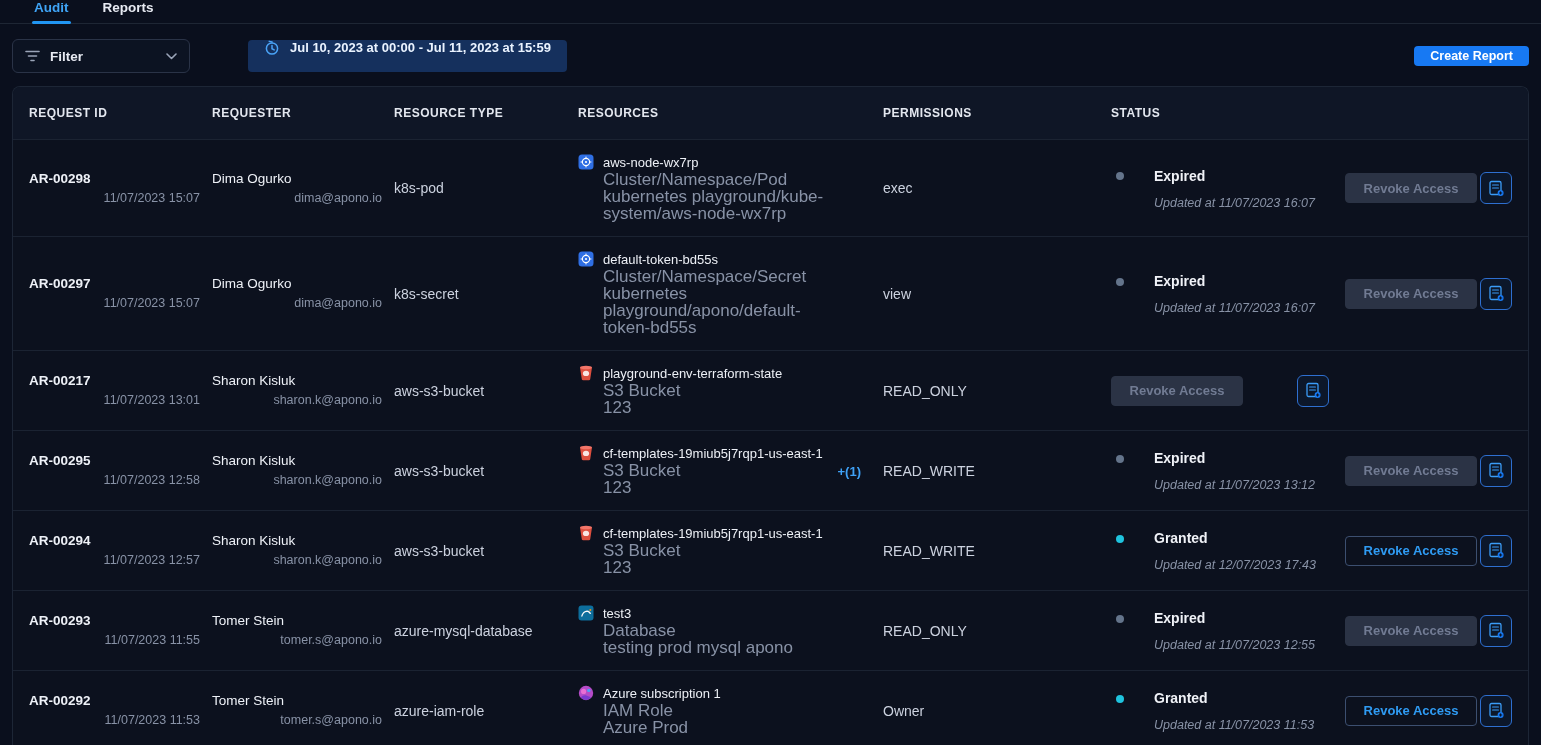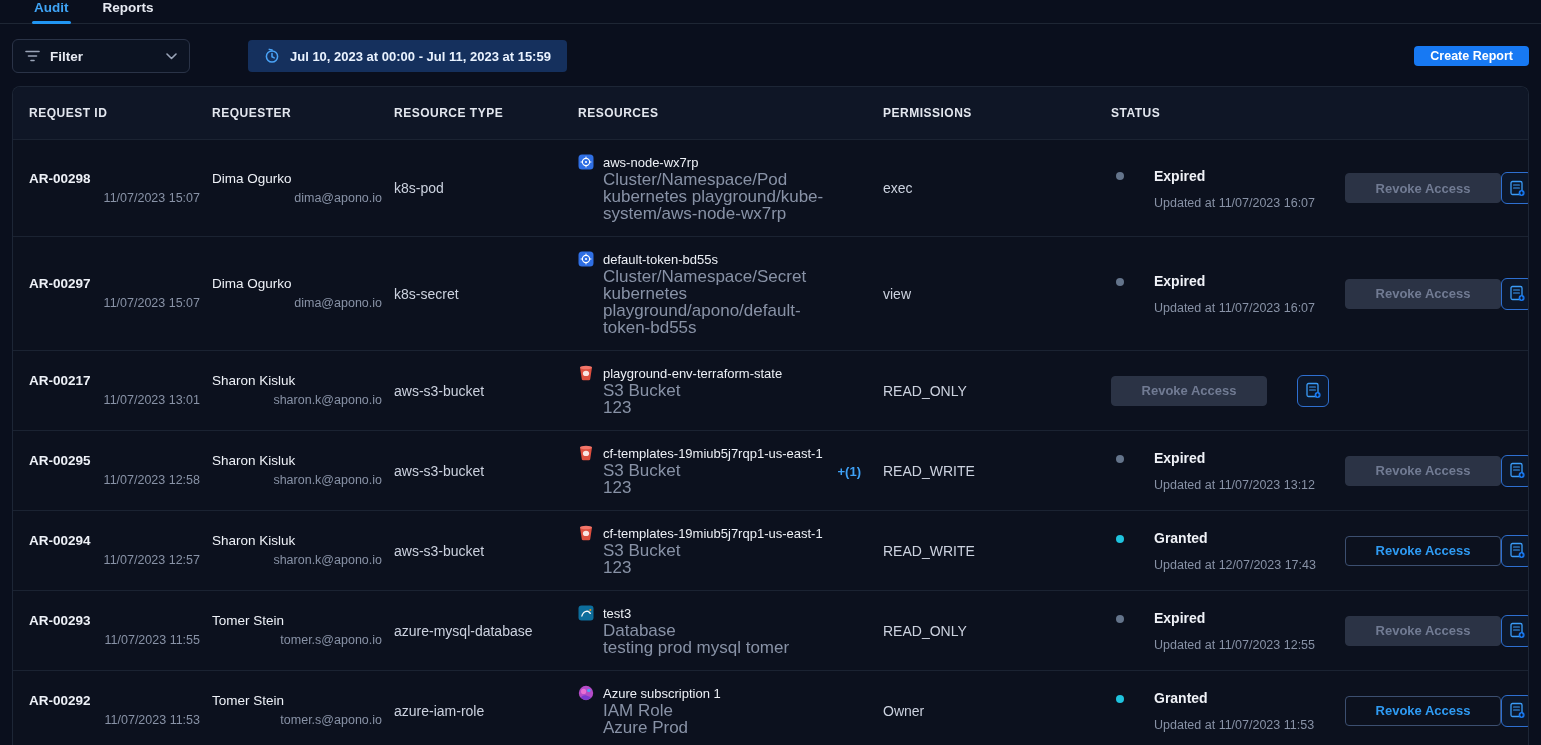--- a/index.html
+++ b/index.html
@@ -19,21 +19,21 @@
   
   .toolbar { display:flex; align-items:center; margin:14px 12px 0 12px; height:36px;gap:41px; }
   .filter-btn {
     display:flex; align-items:center; justify-content:space-between;
     width:178px; height:34px; padding:0 12px;
     background:#0c1322; border:1px solid #2a3347; border-radius:6px;
     color:#e7eaf2; font-size:13.5px; font-weight:600; cursor:pointer;
   }
   .filter-left { display:flex; align-items:center; gap:10px; }
   .date-chip {
-    display:flex; align-items:center; gap:10px;
+    display:flex; gap:10px;
     margin-left:17px; height:32px; padding:0 16px;
     background:#15305d; border-radius:4px;
     color:#eaf3ff; font-size:13px; font-weight:700; cursor:pointer;
   }
   .create-report {
     margin-left:auto; height:20px; padding:0 16px;
     background:#1779f3; border:none; border-radius:4px;
     color:#ffffff; font-size:12.5px; font-weight:600; cursor:pointer;
   }
 
@@ -71,26 +71,26 @@
     position:absolute; right:22px; top:50%; transform:translateY(-50%);
     color:#3fa1f6; font-size:13px; font-weight:700; cursor:pointer;
   }
 
   
   .status { display:flex; gap:26px; }
   .status-iconbox { width:17px; flex:0 0 17px; display:flex; justify-content:center; align-items:center; height:19px; }
   .dot { width:8px; height:8px; border-radius:50%; background:#64748b; display:inline-block; }
   .dot.granted { background:#1fc3de; }
   .status-label { font-size:14px; font-weight:700; color:#f0f2f7; line-height:19px; }
-  .status-updated { font-size:12.5px; color:#8892a6; margin-top:10px; }
+  .status-updated { font-size:12.5px; color:#8892a6; margin-top:10px;font-style:italic; }
 
   
   .actions { display:flex; align-items:center; justify-content:space-between; padding-right:16px; }
   .revoke {
-    width:156px; height:30px; border-radius:4px;
+    width:132px; height:30px; border-radius:4px;
     font-family:"Liberation Sans", sans-serif;
     font-size:13px; font-weight:700; cursor:pointer;
   }
   .revoke-enabled { background:transparent; border:1px solid #3c4f70; color:#2f9bf3; }
   .revoke-disabled { background:#2b3345; border:1px solid #2b3345; color:#717b93; cursor:default; }
   .note-btn {
     width:32px; height:32px; border-radius:6px;
     background:rgba(23,121,243,0.06);
     border:1px solid #2e6fd0;
     display:flex; align-items:center; justify-content:center; cursor:pointer;
@@ -503,21 +503,21 @@
                 <rect x="0.5" y="0.5" width="15" height="15" rx="3" fill="#0d6e9c"></rect>
                 <path d="M3 11.5 C4 7.5 6.5 5.5 9 5.5 C11 5.5 12.5 6.8 13.2 8.8 L11.8 9 C11 7.6 10 7 8.8 7 C6.6 7 4.9 8.8 4.4 11.5 Z" fill="#f8f9fb"></path>
                 <circle cx="12.3" cy="5.1" r="1" fill="#f29111"></circle>
               </svg>
             </span>
 
           </span>
           <span class="res-text">
             <div class="res-name">test3</div>
             <div class="res-line">Database</div>
-            <div class="res-line">testing prod mysql tomer</div>
+            <div class="res-line">testing prod mysql apono</div>
           </span>
 
         </div>
 
         <div class="cell cell-plain">READ_ONLY</div>
 
         <div class="cell status">
           <span class="status-iconbox">
             <span class="dot"></span>
 

